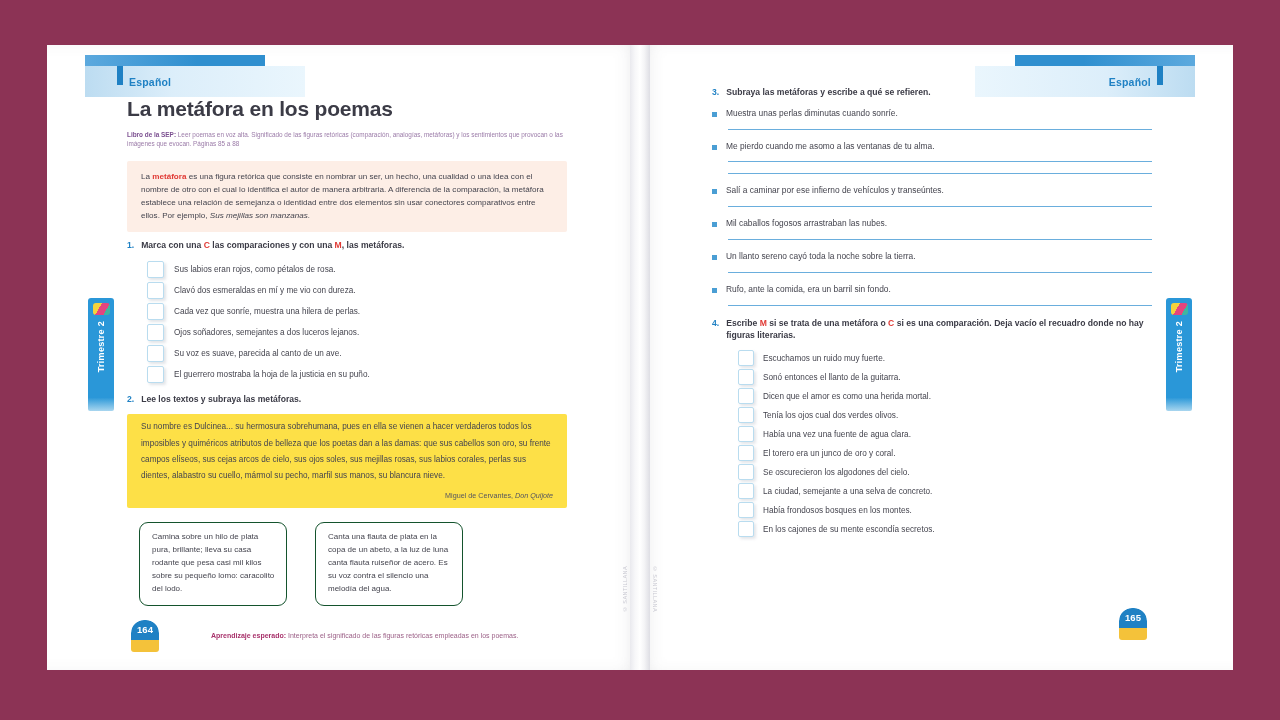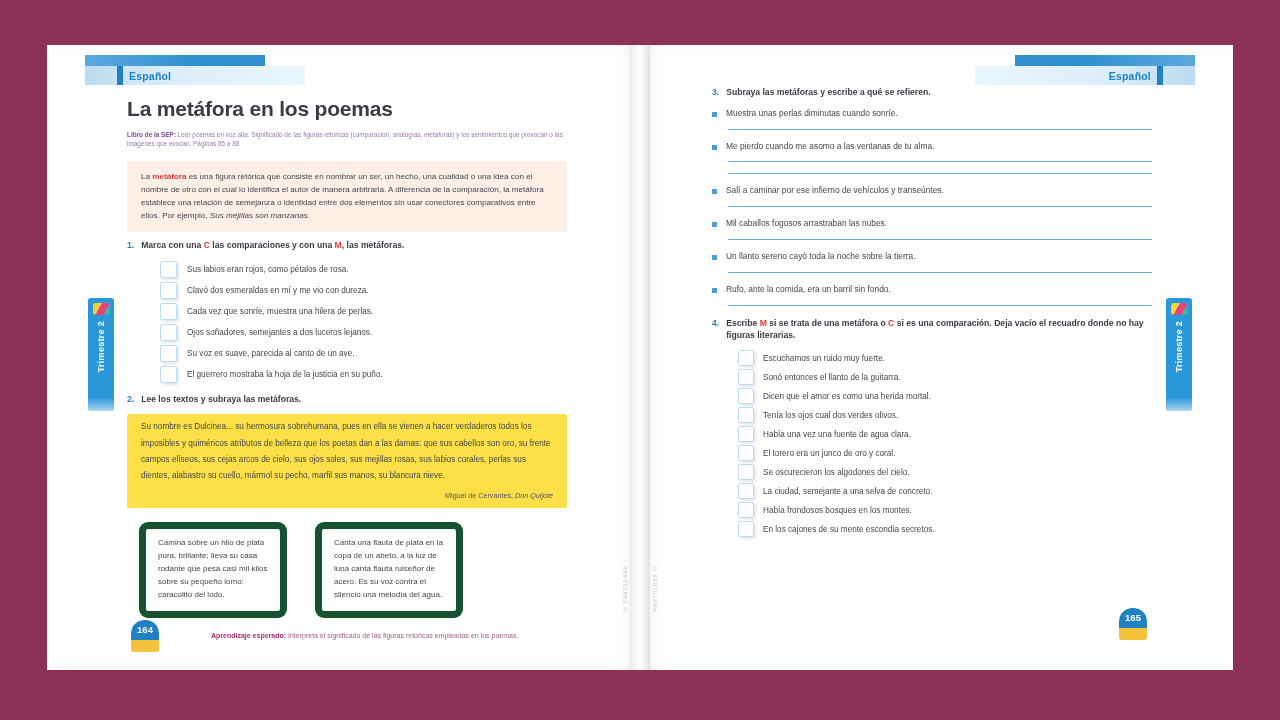--- a/index.html
+++ b/index.html
@@ -52,21 +52,21 @@
   .hdr-left .hdr-topbar {
     left: 0;
     background: linear-gradient(to right, #5ca9de 0%, #2f8fcf 62%, #2f8fcf 100%);
   }
   .hdr-right .hdr-topbar {
     right: 0;
     background: linear-gradient(to left, #5ca9de 0%, #2f8fcf 62%, #2f8fcf 100%);
   }
 
   .hdr-band {
-    position: absolute; top: 11px; height: 19px; width: 100%;
+    position: absolute; top: 11px; height: 31px; width: 100%;
     display: flex; align-items: center;
   }
   .hdr-left .hdr-band {
     left: 0;
     background: linear-gradient(to right, #bcdcf1 0%, #dceefa 40%, #eaf6fd 100%);
     padding-left: 44px;
   }
   .hdr-right .hdr-band {
     right: 0;
     background: linear-gradient(to left, #bcdcf1 0%, #dceefa 40%, #eaf6fd 100%);
@@ -107,21 +107,21 @@
   .def-box b { color: #e03a35; }
   .def-box i { font-style: italic; }
 
   .q-row { display: flex; gap: 7px; margin-bottom: 9px; }
   .q-num { font-size: 8.6px; font-weight: bold; color: #1f81c4; flex: 0 0 auto; }
   .q-text { font-size: 8.6px; font-weight: bold; color: #3b3b46; line-height: 1.35; }
   .q-text .c { color: #e03a35; }
   .q-text .m { color: #e03a35; }
 
   .chk-list { margin-left: 20px; }
-  .chk-item { display: flex; align-items: center; gap: 10px; margin-bottom: 4px; margin-left: 13px; }
+  .chk-item { display: flex; align-items: center; gap: 10px; margin-bottom: 4px; }
   .chkbox {
     width: 17px; height: 17px; flex: 0 0 auto;
     background: #fff;
     border: 1.3px solid #b9dcef;
     border-radius: 2px;
     box-shadow: 2px 2px 3px rgba(120,130,150,.22);
   }
   .chk-label { font-size: 8.2px; color: #44444e; }
 
   .reading {
@@ -136,21 +136,21 @@
   }
   .reading .credit {
     text-align: right; font-size: 7.2px; color: #55555f;
     margin-top: 6px; line-height: 1.3;
   }
   .reading .credit i { font-style: italic; }
 
   .poems { display: flex; gap: 28px; margin-top: 14px; margin-left: 12px; }
   .poem-box {
     width: 148px;
-    border: 7px solid #14532d;
+    border: 1px solid #14532d;
     border-radius: 9px;
     padding: 8px 10px 9px 12px;
     font-size: 8px; color: #44444e; line-height: 1.62;
   }
 
   
   .lp-footer {
     position: absolute; left: 84px; bottom: 18px;
     display: flex; align-items: center; gap: 52px;
   }

